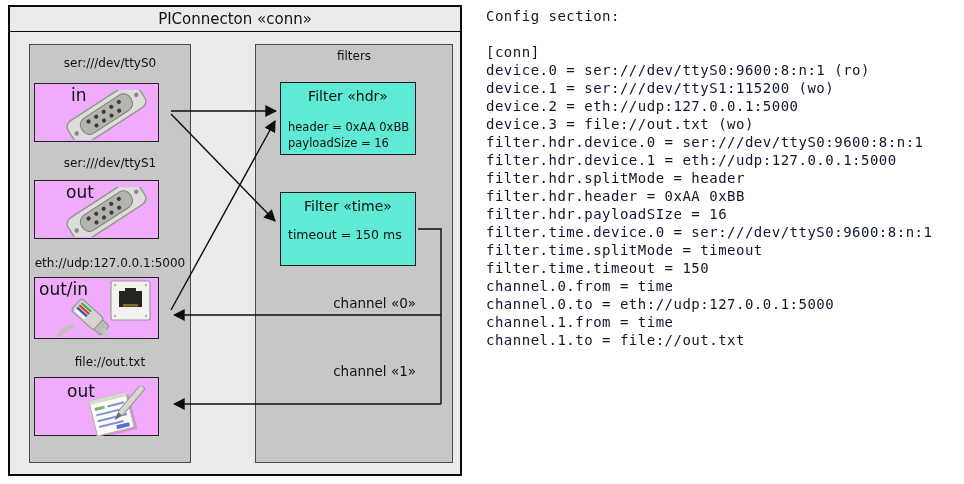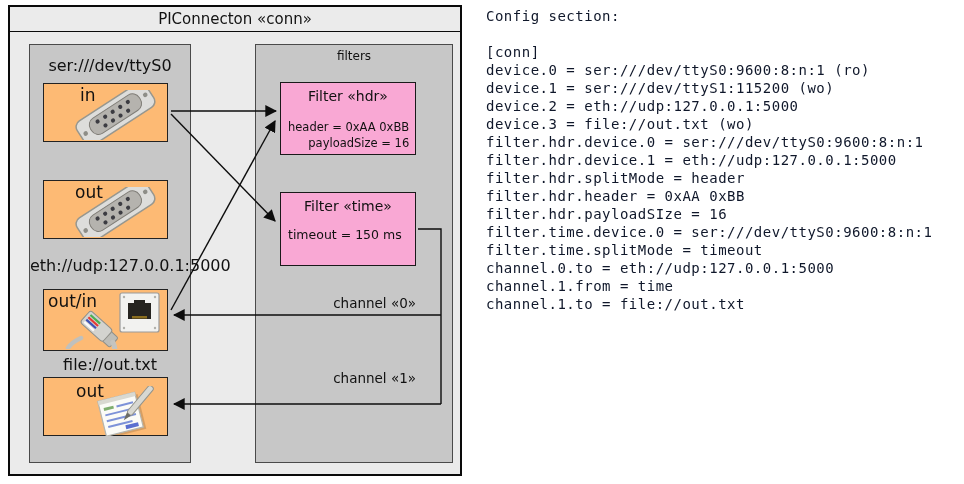--- a/index.html
+++ b/index.html
@@ -11,49 +11,49 @@
            background:#ebebeb; border:2.5px solid #0a0a0a; }
   .outer-title { position:absolute; left:0; top:0; width:100%; height:24px;
                  line-height:24px; text-align:center; font-size:15px;
                  border-bottom:1.5px solid #0a0a0a; }
 
   .panel { position:absolute; background:#c7c7c7; border:1.5px solid #4a4a4a; }
   .devices-panel { left:19px; top:37px; width:160px; height:417px; }
   .filters-panel { left:245px; top:37px; width:196px; height:417px; }
 
   .dev-label { position:absolute; left:0; width:100%; text-align:center;
-               font-size:16px; white-space:nowrap; }
-  .dev-box { position:absolute; left:13px; width:123px; height:57px;
-             background:#fdba74; border:1.5px solid #222; }
+               font-size:12px; white-space:nowrap; }
+  .dev-box { position:absolute; left:4px; width:123px; height:57px;
+             background:#f0abfc; border:1.5px solid #222; }
   .dev-dir { position:absolute; font-size:17px; }
 
   .lbl1 { top:11px; } .box1 { top:38px; }
   .lbl2 { top:111px; } .box2 { top:135px; }
-  .lbl3 { top:211px; } .box3 { top:232px; height:60px;margin-top:12px; }
+  .lbl3 { top:211px; } .box3 { top:232px; height:60px; }
   .lbl4 { top:310px; } .box4 { top:332px; }
 
   .icon { position:absolute; }
   .serial-icon { left:24px; top:6px; width:96px; height:50px; }
   .eth-icon { left:6px; top:1px; width:114px; height:58px; }
   .file-icon { left:42px; top:8px; width:74px; height:50px; }
 
   .filters-title { position:absolute; top:4px; left:0; width:100%;
                    text-align:center; font-size:12px; }
   .filter-box { position:absolute; left:24px; width:134px;
-                background:#f9a8d4; border:1.5px solid #1a1a1a; }
+                background:#5eead4; border:1.5px solid #1a1a1a; }
   .filter-hdr { top:37px; height:71px; }
   .filter-time { top:147px; height:72px; }
   .filter-title { margin-top:5px; text-align:center; font-size:14px; white-space:nowrap; }
   .filter-attrs { position:absolute; left:7px; font-size:11.5px; line-height:15.5px; white-space:nowrap; }
-  .attrs-hdr { top:37px;text-align:right; }
+  .attrs-hdr { top:37px; }
   .attrs-time { top:34px; font-size:12.5px; }
 
   .channel-label { position:absolute; right:36px; font-size:13.5px; white-space:nowrap; }
   .ch0 { top:250px; }
-  .ch1 { top:325px; }
+  .ch1 { top:318px; }
 
   
   .connectors { position:absolute; left:0; top:0; width:964px; height:484px;
                 pointer-events:none; z-index:5; }
 
   
   .config { position:absolute; left:486px; top:7px; width:478px;
             font-family:"DejaVu Sans Mono", monospace; font-weight:400;
             font-size:14px; letter-spacing:0.5px; color:#0f172a; }
   .config-heading { height:18px; line-height:18px; white-space:pre; }
@@ -85,20 +85,21 @@
             <circle cx="33.5" cy="28" r="2.1" fill="#3c3c42"></circle>
               <circle cx="42.5" cy="28" r="2.1" fill="#3c3c42"></circle>
               <circle cx="51.5" cy="28" r="2.1" fill="#3c3c42"></circle>
               <circle cx="60.5" cy="28" r="2.1" fill="#3c3c42"></circle>
             <circle cx="12.5" cy="24" r="2.3" fill="#8e8e88"></circle>
               <circle cx="83.5" cy="24" r="2.3" fill="#8e8e88"></circle>
           </g>
         </svg>
       </div>
 
+      <div class="dev-label lbl2">ser:///dev/ttyS1</div>
       <div class="dev-box box2">
         <span class="dev-dir" style="left:31px;top:1px;">out</span>
         <svg class="icon serial-icon" viewBox="0 0 96 50">
           <g transform="rotate(-33 48 25)">
             <rect x="7" y="10" width="82" height="28" rx="7" fill="#dddddb" stroke="#97978f" stroke-width="1.5"></rect>
             <rect x="19" y="15" width="58" height="18" rx="8" fill="#b5b3ae" stroke="#807e78" stroke-width="1"></rect>
             <circle cx="29" cy="20.5" r="2.1" fill="#3c3c42"></circle>
               <circle cx="38" cy="20.5" r="2.1" fill="#3c3c42"></circle>
               <circle cx="47" cy="20.5" r="2.1" fill="#3c3c42"></circle>
               <circle cx="56" cy="20.5" r="2.1" fill="#3c3c42"></circle>
@@ -211,19 +212,21 @@
       <div class="config-line">device.1 = ser:///dev/ttyS1:115200 (wo)</div>
       <div class="config-line">device.2 = eth://udp:127.0.0.1:5000</div>
       <div class="config-line">device.3 = file://out.txt (wo)</div>
       <div class="config-line">filter.hdr.device.0 = ser:///dev/ttyS0:9600:8:n:1</div>
       <div class="config-line">filter.hdr.device.1 = eth://udp:127.0.0.1:5000</div>
       <div class="config-line">filter.hdr.splitMode = header</div>
       <div class="config-line">filter.hdr.header = 0xAA 0xBB</div>
       <div class="config-line">filter.hdr.payloadSIze = 16</div>
       <div class="config-line">filter.time.device.0 = ser:///dev/ttyS0:9600:8:n:1</div>
       <div class="config-line">filter.time.splitMode = timeout</div>
+      <div class="config-line">filter.time.timeout = 150</div>
+      <div class="config-line">channel.0.from = time</div>
       <div class="config-line">channel.0.to = eth://udp:127.0.0.1:5000</div>
       <div class="config-line">channel.1.from = time</div>
       <div class="config-line">channel.1.to = file://out.txt</div>
     </div>
   </div>
 
 </div>
 
 </body></html>

